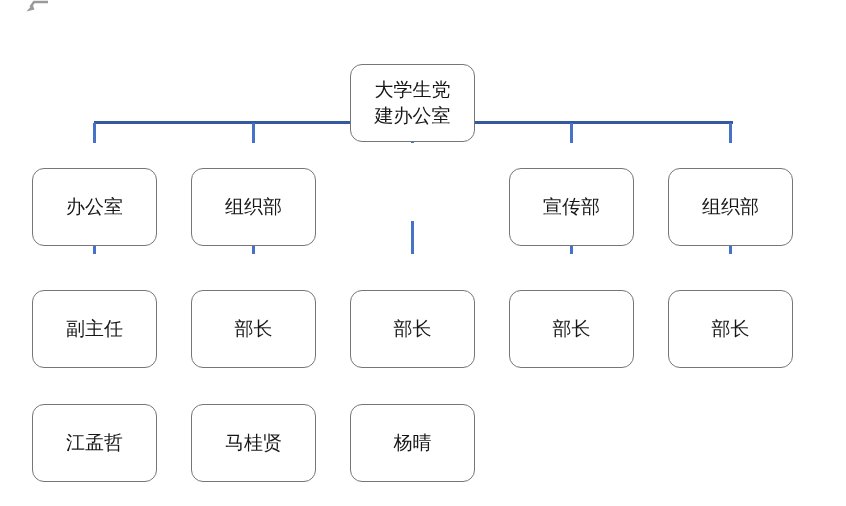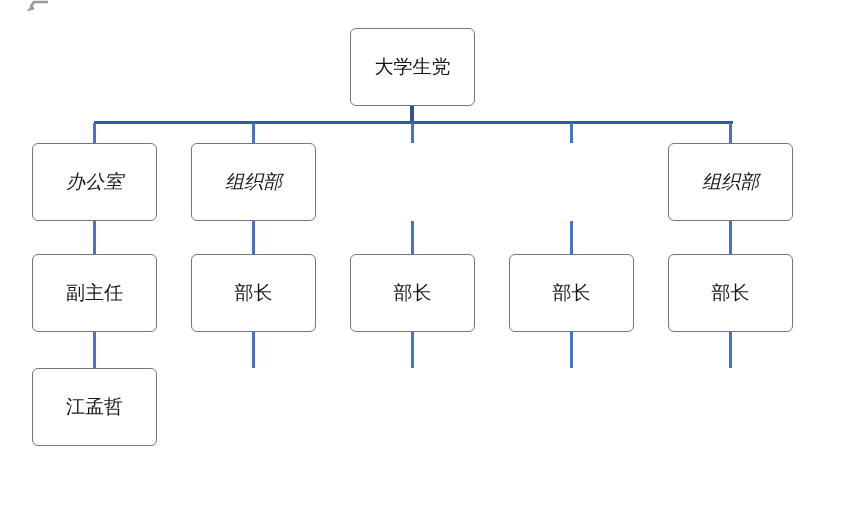--- a/index.html
+++ b/index.html
@@ -11,34 +11,35 @@
     overflow: hidden;
     font-family: "Liberation Sans", "DejaVu Sans", sans-serif;
   }
   .node {
     position: absolute;
     width: 125px;
     height: 78px;
     box-sizing: border-box;
     background: #ffffff;
     border: 1px solid #767676;
-    border-radius: 6px;
+    border-radius: 12px;
     display: flex;
     align-items: center;
     justify-content: center;
     text-align: center;
     font-size: 19px;
     line-height: 26px;
     color: #161616;
     z-index: 2;
+    margin-top: 36px;
   }
   .root { left: 350px; top: 28px; }
   .c1 { left: 32px; }  .c2 { left: 191px; } .c3 { left: 350px; }
   .c4 { left: 509px; } .c5 { left: 668px; }
-  .r2 { top: 143px; font-style: italic; } .r3 { top: 254px; font-family: Liberation Serif, serif; } .r4 { top: 368px; }
+  .r2 { top: 132px; } .r3 { top: 254px; font-family: Liberation Serif, serif; } .r4 { top: 368px; }
   .root .line { display: block; }
 
   .vline { position: absolute; width: 3px; background: #4673c8; z-index: 1; }
   .x1 { left: 93px; }  .x2 { left: 252px; } .x3 { left: 411px; }
   .x4 { left: 570px; } .x5 { left: 729px; }
   .stub { left: 410px; width: 4px; top: 106px; height: 17px; background: #2e5494; }
   .drop { top: 123px; height: 20px; }
   .v1   { top: 221px; height: 33px; }
   .v2   { top: 332px; height: 36px; }
   .bus  {
@@ -77,44 +78,54 @@
 
   <div class="vline v2 x1"></div>
   <div class="vline v2 x2"></div>
   <div class="vline v2 x3"></div>
   <div class="vline v2 x4"></div>
   <div class="vline v2 x5"></div>
 
   <div class="node root">
     <span>
       <span class="line">大学生党</span>
+      <span class="line">建办公室</span>
     </span>
   </div>
 
   <div class="node c1 r2">
     <span>办公室</span>
   </div>
   <div class="node c1 r3">
     <span>副主任</span>
   </div>
   <div class="node c1 r4">
     <span>江孟哲</span>
   </div>
 
   <div class="node c2 r2">
     <span>组织部</span>
   </div>
   <div class="node c2 r3">
     <span>部长</span>
   </div>
+  <div class="node c2 r4">
+    <span>马桂贤</span>
+  </div>
 
   <div class="node c3 r3">
     <span>部长</span>
   </div>
+  <div class="node c3 r4">
+    <span>杨晴</span>
+  </div>
 
+  <div class="node c4 r2">
+    <span>宣传部</span>
+  </div>
   <div class="node c4 r3">
     <span>部长</span>
   </div>
 
   <div class="node c5 r2">
     <span>组织部</span>
   </div>
   <div class="node c5 r3">
     <span>部长</span>
   </div>

